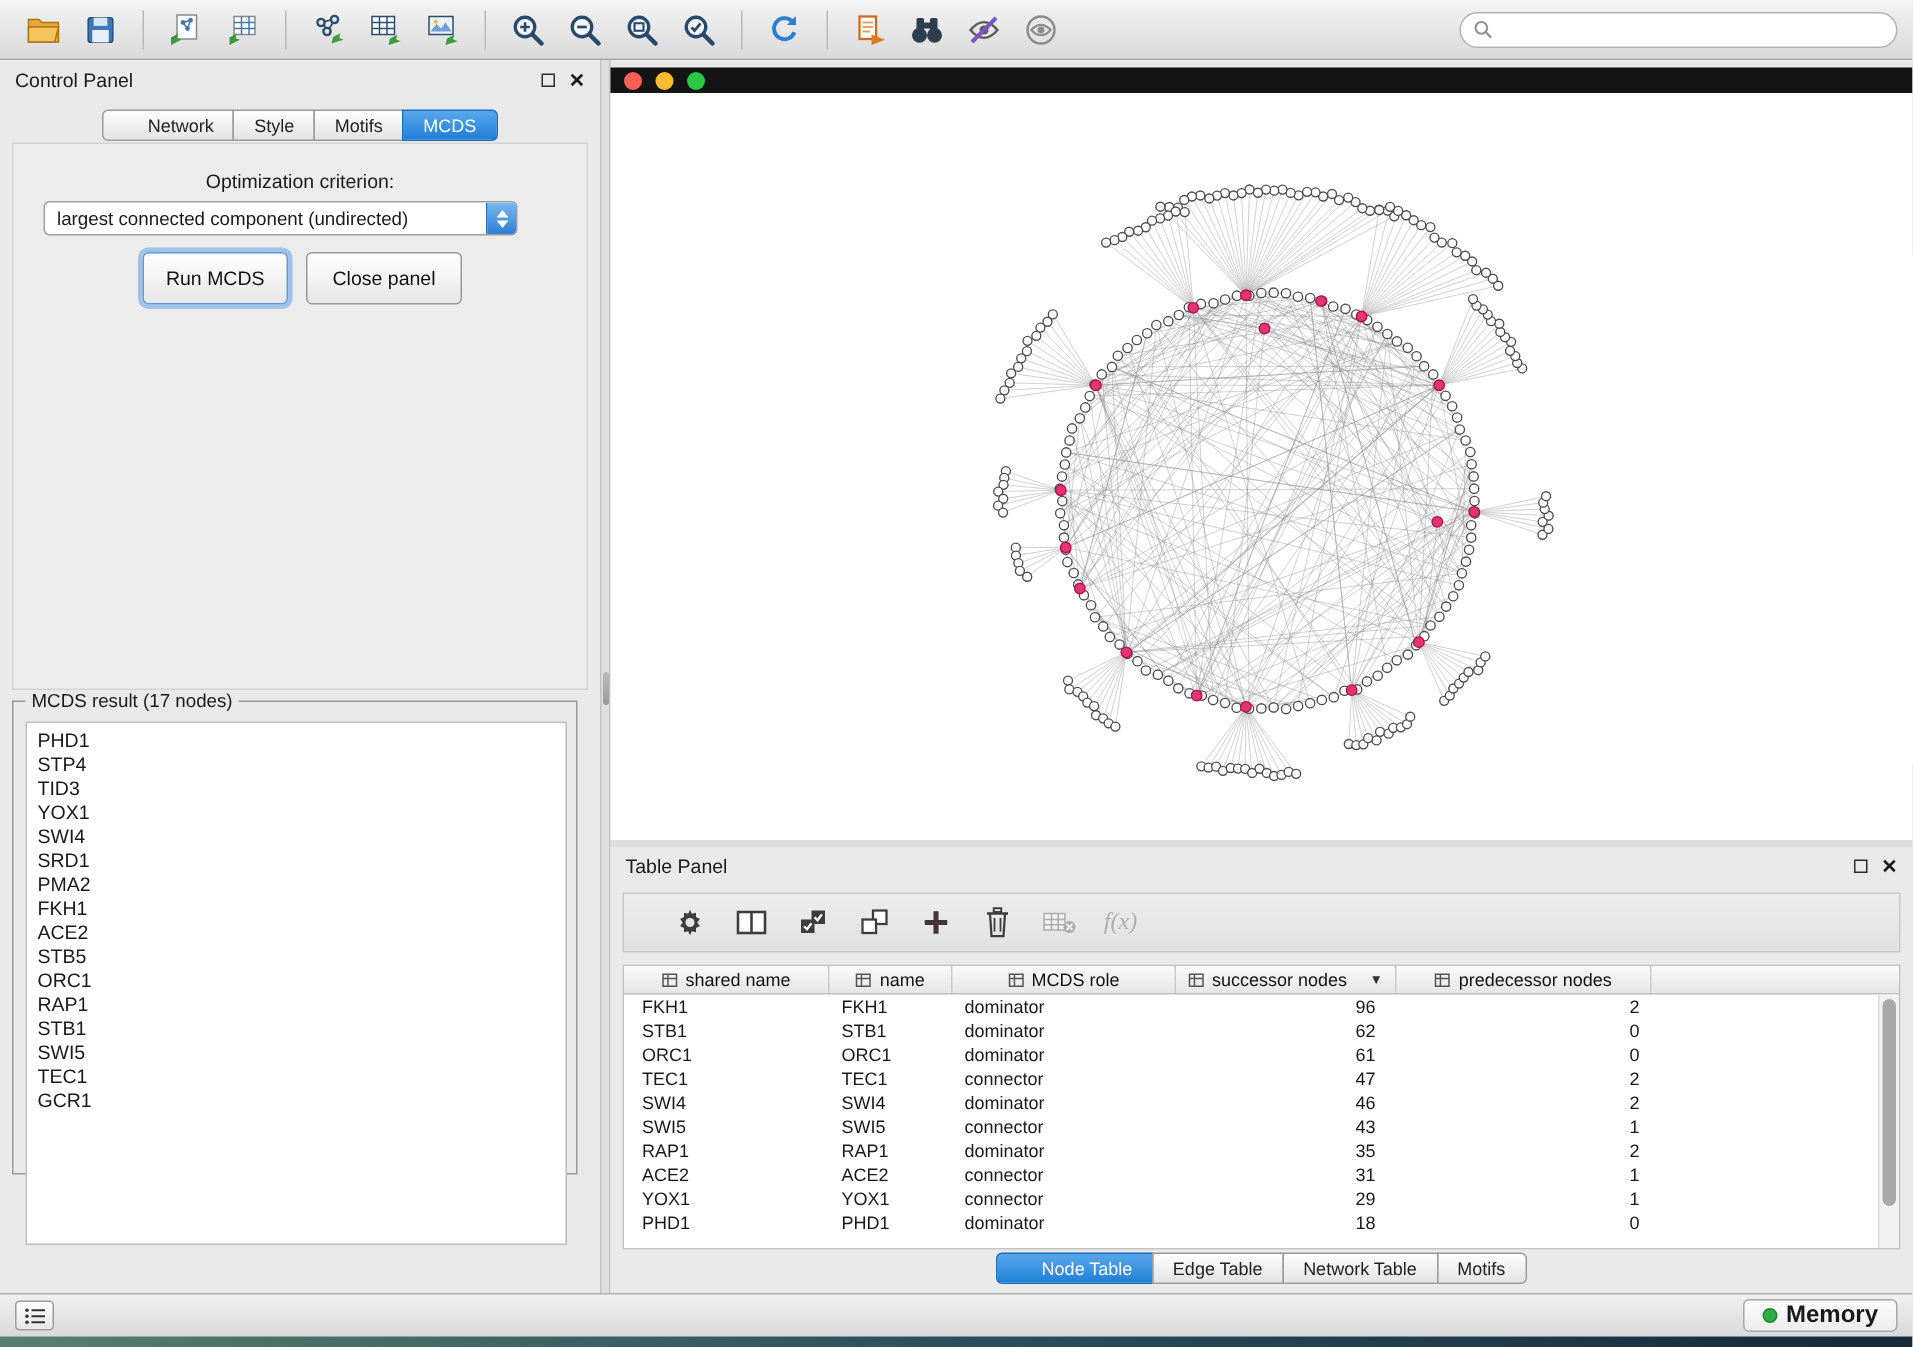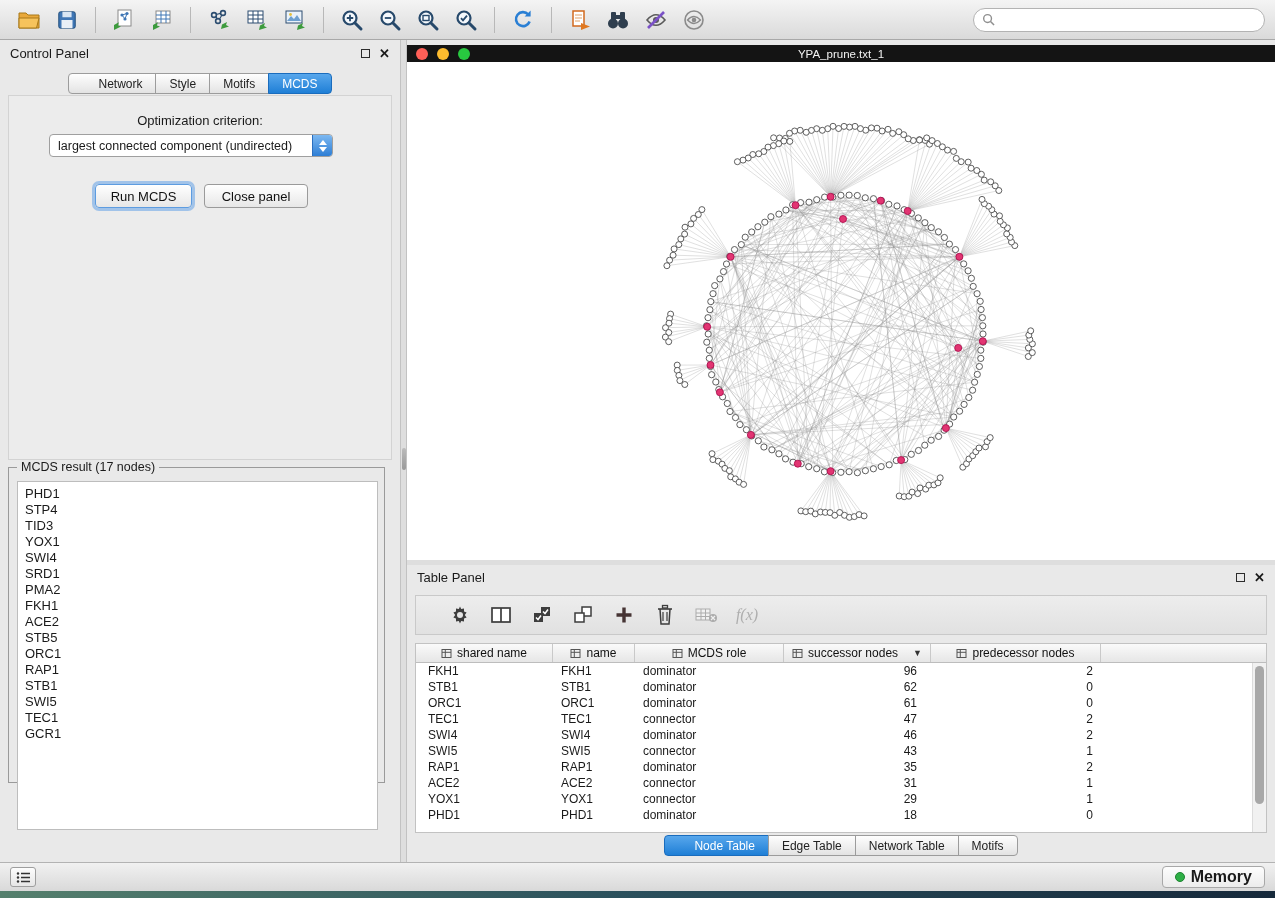--- a/index.html
+++ b/index.html
@@ -19,26 +19,26 @@
   .ph-icons{margin-left:auto;display:flex;align-items:center;gap:9px;}
   .float-ico{width:9px;height:9px;border:1.5px solid #2c2c2c;display:inline-block;}
   .close-ico{font-size:13px;font-weight:bold;color:#1a1a1a;line-height:1;}
   .cp-tabs{position:absolute;left:0;top:33px;width:100%;display:flex;justify-content:center;}
   .tab{height:21px;padding:0 13px;display:flex;align-items:center;font-size:12px;border:1px solid #9c9c9c;background:linear-gradient(#fefefe,#e3e3e3);color:#222;margin-left:-1px;}
   .tab:first-child{border-radius:4px 0 0 4px;margin-left:0;padding-left:29px;}
   .tab:last-child{border-radius:0 4px 4px 0;}
   .tab.active{background:linear-gradient(#58a7ec,#1f7fd6);border-color:#1a6cbd;color:#fff;}
   .cp-content{position:absolute;left:8px;top:55px;width:384px;height:365px;background:#ececec;border:1px solid #d3d3d3;}
   .opt-label{position:absolute;left:0;top:17px;width:100%;text-align:center;font-size:13px;}
-  .dropdown{position:absolute;left:40px;top:38px;width:284px;height:23px;background:#fff;border:1px solid #9f9f9f;border-radius:4px;display:flex;align-items:center;overflow:hidden;}
+  .dropdown{position:absolute;left:20px;top:38px;width:316px;height:23px;background:#fff;border:1px solid #9f9f9f;border-radius:4px;display:flex;align-items:center;overflow:hidden;}
   .dropdown .val{flex:1;padding:0 8px;font-size:12.5px;white-space:nowrap;}
   .stepper{width:20px;height:100%;background:linear-gradient(#7cb8f1,#2e7ed5);display:flex;flex-direction:column;align-items:center;justify-content:center;gap:2px;border-left:1px solid #2a6fc0;}
   .tri-up{width:0;height:0;border-left:4px solid transparent;border-right:4px solid transparent;border-bottom:5px solid #fff;}
   .tri-dn{width:0;height:0;border-left:4px solid transparent;border-right:4px solid transparent;border-top:5px solid #fff;}
-  .btn{position:absolute;height:24px;border:1px solid #9a9a9a;border-radius:4px;background:linear-gradient(#ffffff,#e7e7e7);font-size:13px;color:#111;display:flex;align-items:center;justify-content:center;font-family:"Liberation Sans",sans-serif;margin-top:16px;}
+  .btn{position:absolute;height:35px;border:1px solid #9a9a9a;border-radius:4px;background:linear-gradient(#ffffff,#e7e7e7);font-size:13px;color:#111;display:flex;align-items:center;justify-content:center;font-family:"Liberation Sans",sans-serif;}
   .btn-run{left:86px;top:72px;width:97px;box-shadow:0 0 0 3px rgba(100,162,232,.55);border-color:#5d9ce0;}
   .btn-closep{left:195px;top:72px;width:104px;}
   .groupbox{position:absolute;left:8px;top:427px;width:377px;height:316px;border:1px solid #9a9a9a;}
   .gb-legend{position:absolute;top:-8px;left:8px;background:#e9e9e9;padding:0 4px;font-size:12.5px;}
   .result-list{position:absolute;left:8px;top:13px;width:361px;height:349px;background:#fff;border:1px solid #bdbdbd;overflow:hidden;padding-top:4px;}
   .mcds-item{font-size:13px;line-height:16px;padding-left:7px;}
 
   
   .v-splitter{position:absolute;left:400px;top:40px;width:7px;height:822px;background:#dedede;border-left:1px solid #c2c2c2;border-right:1px solid #c2c2c2;}
   .v-grip{position:absolute;left:1px;top:408px;width:4px;height:22px;background:linear-gradient(#bbb,#999);border-radius:2px;}
@@ -268,21 +268,20 @@
   </div>
 <div class="h-splitter"></div>
 
 <div class="network-window">
   <div class="net-titlebar">
     <span class="traffic">
       <span class="light" style="background:#ff5f57"></span>
       <span class="light" style="background:#febc2e"></span>
       <span class="light" style="background:#28c840"></span>
     </span>
-    <span class="net-title">YPA_prune.txt_1</span>
   </div>
   <div class="net-canvas">
     <svg width="868" height="498" viewBox="0 0 868 498" id="network-svg">
         <path d="M423.6 134.8L522.5 82.2M423.6 134.8L518.1 78.4M423.6 134.8L512.4 77.7M423.6 134.8L506.3 78.5M423.6 134.8L501.2 76.8M423.6 134.8L496.7 72.7M423.6 134.8L491.8 69.7M423.6 134.8L485.7 71.4M423.6 134.8L481.0 67.3M423.6 134.8L475.1 69.0M423.6 134.8L470.0 66.2M423.6 134.8L464.4 65.9M423.6 134.8L458.7 68.2M423.6 134.8L453.4 66.6M423.6 134.8L448.0 64.4M423.6 134.8L442.5 65.1M423.6 134.8L437.0 64.4M423.6 134.8L431.6 66.5M423.6 134.8L426.0 64.3M423.6 134.8L420.7 66.7M423.6 134.8L415.3 68.3M423.6 134.8L409.6 66.7M423.6 134.8L404.4 68.4M423.6 134.8L399.2 70.3M423.6 134.8L393.2 68.3M423.6 134.8L387.6 69.0M423.6 134.8L382.5 71.3M423.6 134.8L378.3 76.4M423.6 134.8L372.5 76.0M423.6 134.8L366.6 75.8M500.7 149.0L591.8 128.5M500.7 149.0L588.2 123.8M500.7 149.0L583.7 119.8M500.7 149.0L577.2 118.1M500.7 149.0L574.4 112.3M500.7 149.0L569.8 108.5M500.7 149.0L564.1 106.2M500.7 149.0L561.2 100.1M500.7 149.0L554.2 99.7M500.7 149.0L549.3 96.4M500.7 149.0L546.6 89.4M500.7 149.0L540.5 88.1M500.7 149.0L535.4 84.8M500.7 149.0L530.4 81.5M500.7 149.0L525.1 78.6M500.7 149.0L519.7 75.9M500.7 149.0L512.5 78.0M388.5 143.2L382.8 79.4M388.5 143.2L376.8 79.0M388.5 143.2L371.7 81.7M388.5 143.2L366.4 83.6M388.5 143.2L361.0 85.1M388.5 143.2L356.8 89.5M388.5 143.2L351.7 91.8M388.5 143.2L345.8 92.5M388.5 143.2L341.2 96.0M388.5 143.2L336.0 98.1M388.5 143.2L330.4 99.7M323.6 194.8L294.9 147.6M323.6 194.8L291.3 152.5M323.6 194.8L286.6 156.4M323.6 194.8L283.9 161.9M323.6 194.8L278.0 165.2M323.6 194.8L277.6 172.1M323.6 194.8L273.8 176.9M323.6 194.8L271.8 182.6M323.6 194.8L267.1 186.9M323.6 194.8L266.1 193.2M323.6 194.8L262.6 198.2M323.6 194.8L259.9 203.7M300.2 264.8L263.6 252.1M300.2 264.8L262.5 256.6M300.2 264.8L262.0 261.2M300.2 264.8L258.5 265.7M300.2 264.8L261.8 270.5M300.2 264.8L258.4 275.1M300.2 264.8L261.7 279.7M303.5 303.0L270.2 303.1M303.5 303.0L270.3 308.4M303.5 303.0L271.9 313.4M303.5 303.0L272.9 318.6M303.5 303.0L277.8 322.5M343.9 372.9L305.0 391.7M343.9 372.9L305.9 397.6M343.9 372.9L311.3 399.2M343.9 372.9L315.1 402.2M343.9 372.9L317.9 406.4M343.9 372.9L322.4 408.7M343.9 372.9L323.7 414.8M343.9 372.9L328.4 416.9M343.9 372.9L332.1 420.2M343.9 372.9L336.6 422.4M423.6 409.2L393.9 448.9M423.6 409.2L398.7 449.7M423.6 409.2L403.8 449.1M423.6 409.2L408.3 451.9M423.6 409.2L413.5 450.0M423.6 409.2L418.3 450.4M423.6 409.2L423.1 450.6M423.6 409.2L427.8 453.3M423.6 409.2L432.7 450.5M423.6 409.2L437.5 453.3M423.6 409.2L442.4 455.3M423.6 409.2L447.3 454.6M423.6 409.2L452.1 452.6M423.6 409.2L457.1 453.9M494.1 398.1L492.2 434.0M494.1 398.1L497.2 434.7M494.1 398.1L501.9 434.2M494.1 398.1L505.1 430.1M494.1 398.1L510.7 431.6M494.1 398.1L513.0 425.9M494.1 398.1L518.7 427.1M494.1 398.1L521.8 423.2M494.1 398.1L526.9 422.9M494.1 398.1L531.0 420.8M494.1 398.1L533.2 415.8M538.9 366.1L555.8 405.2M538.9 366.1L559.5 401.7M538.9 366.1L561.9 397.0M538.9 366.1L565.7 393.7M538.9 366.1L568.8 389.7M538.9 366.1L572.0 386.0M538.9 366.1L578.5 384.8M538.9 366.1L580.1 379.6M538.9 366.1L583.2 375.6M575.8 279.2L621.3 294.5M575.8 279.2L625.3 290.6M575.8 279.2L621.4 285.9M575.8 279.2L625.4 281.8M575.8 279.2L622.8 277.4M575.8 279.2L621.8 273.1M575.8 279.2L623.7 268.8M552.4 194.8L607.8 183.6M552.4 194.8L604.5 180.0M552.4 194.8L603.2 175.4M552.4 194.8L599.7 171.9M552.4 194.8L600.4 165.9M552.4 194.8L596.4 162.8M552.4 194.8L593.2 159.3M552.4 194.8L592.5 153.8M552.4 194.8L587.0 152.1M552.4 194.8L584.8 147.7M552.4 194.8L581.6 144.2M552.4 194.8L577.3 141.7M552.4 194.8L575.0 137.4M423.6 134.8L567.6 320.2M423.6 134.8L402.0 140.2M423.6 134.8L302.9 247.7M423.6 134.8L322.7 194.4M423.6 134.8L537.4 175.5M423.6 134.8L450.3 133.5M423.6 134.8L344.7 373.9M423.6 134.8L575.4 255.6M423.6 134.8L556.7 201.9M423.6 134.8L425.7 410.5M423.6 134.8L517.9 160.7M423.6 134.8L474.5 138.6M423.6 134.8L316.5 209.6M500.7 149.0L458.4 408.7M500.7 149.0L323.0 349.5M500.7 149.0L328.5 355.6M500.7 149.0L371.9 391.8M500.7 149.0L338.2 175.2M500.7 149.0L442.1 409.7M500.7 149.0L557.1 342.4M500.7 149.0L378.9 148.0M500.7 149.0L401.7 404.7M500.7 149.0L561.1 208.8M500.7 149.0L537.4 175.5M500.7 149.0L302.3 288.2M500.7 149.0L378.5 396.9M388.5 143.2L552.4 194.9M388.5 143.2L557.1 342.4M388.5 143.2L552.6 349.2M388.5 143.2L531.5 169.8M388.5 143.2L546.7 355.0M388.5 143.2L338.2 175.2M388.5 143.2L401.7 404.7M388.5 143.2L311.8 327.6M388.5 143.2L466.4 406.8M388.5 143.2L572.4 304.5M388.5 143.2L307.7 223.6M388.5 143.2L466.5 136.7M388.5 143.2L385.6 142.8M323.6 194.8L401.7 404.7M323.6 194.8L394.2 401.7M323.6 194.8L570.1 231.7M323.6 194.8L409.7 406.7M323.6 194.8L542.4 182.1M323.6 194.8L316.5 209.6M323.6 194.8L442.1 409.7M323.6 194.8L316.5 209.6M323.6 194.8L567.6 320.2M323.6 194.8L425.7 410.5M323.6 194.8L542.4 182.1M323.6 194.8L552.4 194.9M323.6 194.8L511.3 155.9M300.2 264.8L575.8 263.8M300.2 264.8L565.6 328.2M300.2 264.8L442.1 133.1M300.2 264.8L351.3 378.8M300.2 264.8L409.7 137.7M300.2 264.8L378.9 148.0M300.2 264.8L401.7 404.7M300.2 264.8L442.1 409.7M300.2 264.8L328.5 355.6M300.2 264.8L573.8 296.4M300.2 264.8L304.6 312.7M300.2 264.8L482.2 402.8M300.2 264.8L304.6 312.7M303.5 303.0L334.3 182.6M303.5 303.0L409.7 137.7M303.5 303.0L546.7 355.0M303.5 303.0L552.4 194.9M303.5 303.0L303.5 304.5M303.5 303.0L312.9 216.9M303.5 303.0L371.9 391.8M303.5 303.0L302.3 296.4M303.5 303.0L490.0 143.9M303.5 303.0L371.9 391.8M303.5 303.0L417.6 135.1M303.5 303.0L402.0 140.2M303.5 303.0L552.4 194.9M343.9 372.9L542.6 362.1M343.9 372.9L327.5 187.6M343.9 372.9L552.4 194.9M343.9 372.9L311.8 327.6M343.9 372.9L307.7 223.6M343.9 372.9L481.8 142.3M343.9 372.9L566.2 224.4M343.9 372.9L566.2 224.4M343.9 372.9L334.3 182.6M343.9 372.9L552.6 349.2M343.9 372.9L319.5 202.0M343.9 372.9L546.7 355.0M343.9 372.9L363.9 154.7M423.6 409.2L363.9 154.7M423.6 409.2L328.5 355.6M423.6 409.2L576.0 272.0M423.6 409.2L344.7 170.0M423.6 409.2L304.6 312.7M423.6 409.2L474.2 404.6M423.6 409.2L401.7 404.7M423.6 409.2L339.4 367.7M423.6 409.2L570.3 312.4M423.6 409.2L339.4 367.7M423.6 409.2L511.3 155.9M423.6 409.2L556.7 201.9M423.6 409.2L537.4 175.5M494.1 398.1L466.5 136.7M494.1 398.1L517.8 383.2M494.1 398.1L517.9 160.7M494.1 398.1L537.4 175.5M494.1 398.1L566.2 224.4M494.1 398.1L504.3 392.3M494.1 398.1L433.9 410.3M494.1 398.1L575.4 255.6M494.1 398.1L344.7 170.0M494.1 398.1L575.8 263.8M494.1 398.1L466.5 136.7M494.1 398.1L482.2 402.8M494.1 398.1L302.9 247.7M538.9 366.1L576.0 272.0M538.9 366.1L573.2 239.3M538.9 366.1L574.1 247.5M538.9 366.1L338.2 175.2M538.9 366.1L301.2 272.0M538.9 366.1L575.8 263.8M538.9 366.1L524.2 378.2M538.9 366.1L552.6 349.2M538.9 366.1L450.3 133.5M538.9 366.1L363.9 154.7M538.9 366.1L548.5 187.6M538.9 366.1L517.9 160.7M538.9 366.1L574.1 247.5M575.8 279.2L322.7 194.4M575.8 279.2L442.1 409.7M575.8 279.2L450.4 410.7M575.8 279.2L334.3 182.6M575.8 279.2L517.8 383.2M575.8 279.2L303.8 239.6M575.8 279.2L393.6 140.6M575.8 279.2L332.9 362.6M575.8 279.2L356.9 385.0M575.8 279.2L364.9 387.8M575.8 279.2L334.3 182.6M575.8 279.2L394.2 401.7M575.8 279.2L303.8 239.6M552.4 194.8L327.5 187.6M552.4 194.8L319.5 202.0M552.4 194.8L572.4 304.5M552.4 194.8L393.6 140.6M552.4 194.8L344.7 373.9M552.4 194.8L566.2 224.4M552.4 194.8L344.7 373.9M552.4 194.8L537.4 175.5M552.4 194.8L339.4 367.7M552.4 194.8L466.5 136.7M552.4 194.8L482.2 402.8M552.4 194.8L417.4 409.8M552.4 194.8L490.0 143.9M473.7 138.7L570.3 312.4M473.7 138.7L322.7 194.4M473.7 138.7L357.8 160.2M473.7 138.7L474.5 138.6M473.7 138.7L575.8 263.8M473.7 138.7L537.1 368.2M473.7 138.7L531.5 169.8M473.7 138.7L299.8 280.2M473.7 138.7L517.8 383.2M473.7 138.7L537.1 368.2M473.7 138.7L524.3 165.6M473.7 138.7L552.6 349.2M473.7 138.7L327.5 187.6M312.9 330.3L304.6 312.7M312.9 330.3L357.8 160.2M312.9 330.3L357.8 160.2M312.9 330.3L552.4 194.9M312.9 330.3L574.1 247.5M312.9 330.3L433.9 133.3M312.9 330.3L566.2 224.4M312.9 330.3L402.0 140.2M312.9 330.3L328.5 355.6M312.9 330.3L303.8 239.6M312.9 330.3L442.1 133.1M312.9 330.3L302.3 288.2M312.9 330.3L339.4 367.7M390.8 401.7L442.1 409.7M390.8 401.7L561.8 335.5M390.8 401.7L490.0 143.9M390.8 401.7L312.9 216.9M390.8 401.7L542.4 182.1M390.8 401.7L394.2 401.7M390.8 401.7L385.6 142.8M390.8 401.7L517.9 160.7M390.8 401.7L344.7 373.9M390.8 401.7L433.9 133.3M390.8 401.7L511.3 155.9M390.8 401.7L356.9 385.0M390.8 401.7L490.0 143.9M436.0 157.0L450.3 133.5M436.0 157.0L458.3 135.8M436.0 157.0L575.8 263.8M436.0 157.0L556.7 201.9M436.0 157.0L566.2 224.4M436.0 157.0L378.9 148.0M436.0 157.0L299.8 280.2M436.0 157.0L378.9 148.0M436.0 157.0L572.4 304.5M436.0 157.0L409.7 406.7M551.2 285.9L401.7 404.7M551.2 285.9L409.7 137.7M551.2 285.9L364.9 387.8M551.2 285.9L319.5 202.0M551.2 285.9L542.6 362.1M551.2 285.9L334.3 182.6M551.2 285.9L450.4 410.7M551.2 285.9L504.5 151.4M551.2 285.9L450.3 133.5M551.2 285.9L561.8 335.5M409.7 137.7L564.4 216.3M524.2 378.2L531.6 374.4M433.9 133.3L576.0 272.0M524.3 165.6L301.0 255.7M573.2 239.3L371.9 391.8M394.2 401.7L371.9 391.8M302.3 288.2L474.5 138.6M561.8 335.5L572.4 304.5M351.3 378.8L542.4 182.1M378.9 148.0L393.6 140.6M301.2 272.0L482.2 402.8M567.6 320.2L570.1 231.7M417.6 135.1L334.3 182.6M567.6 320.2L323.0 349.5M303.8 239.6L524.3 165.6M344.7 373.9L311.8 327.6M322.7 194.4L546.7 355.0M303.8 239.6L567.6 320.2M524.3 165.6L450.3 133.5M323.0 349.5L474.2 404.6M385.6 142.8L417.6 135.1M570.1 231.7L371.9 152.1M504.3 392.3L542.6 362.1M409.7 137.7L312.9 216.9M312.9 216.9L327.5 187.6M322.7 194.4L417.4 409.8M548.5 187.6L378.9 148.0M458.3 135.8L567.6 320.2M517.9 160.7L575.8 263.8M315.6 334.8L458.3 135.8M576.0 272.0L497.8 397.6M386.0 400.2L517.9 160.7M433.9 410.3L576.0 272.0M564.4 216.3L497.2 147.7M573.2 239.3L576.0 272.0M565.6 328.2L524.2 378.2M458.4 408.7L351.3 378.8M323.0 349.5L450.4 410.7M433.9 133.3L570.1 231.7M334.3 182.6L542.4 182.1M417.6 135.1L322.7 194.4M417.6 135.1L537.4 175.5M524.2 378.2L302.9 247.7M537.1 368.2L409.7 406.7M524.3 165.6L299.8 280.2M364.9 387.8L575.8 263.8M334.3 182.6L394.2 401.7M497.8 397.6L338.2 175.2M344.7 373.9L312.9 216.9M474.5 138.6L311.8 327.6M573.8 296.4L481.8 142.3M561.1 208.8L378.9 148.0M301.0 255.7L393.6 140.6M442.1 409.7L573.8 296.4M319.5 202.0L350.9 164.7" fill="none" stroke="#8f8f8f" stroke-width="0.55" stroke-opacity="0.5"></path>
         <circle cx="522.5" cy="82.2" r="3" fill="#ffffff" stroke="#4d4d4d" stroke-width="0.9"></circle>
         <circle cx="518.1" cy="78.4" r="3" fill="#ffffff" stroke="#4d4d4d" stroke-width="0.9"></circle>
         <circle cx="512.4" cy="77.7" r="3" fill="#ffffff" stroke="#4d4d4d" stroke-width="0.9"></circle>
         <circle cx="506.3" cy="78.5" r="3" fill="#ffffff" stroke="#4d4d4d" stroke-width="0.9"></circle>
         <circle cx="501.2" cy="76.8" r="3" fill="#ffffff" stroke="#4d4d4d" stroke-width="0.9"></circle>
         <circle cx="496.7" cy="72.7" r="3" fill="#ffffff" stroke="#4d4d4d" stroke-width="0.9"></circle>

